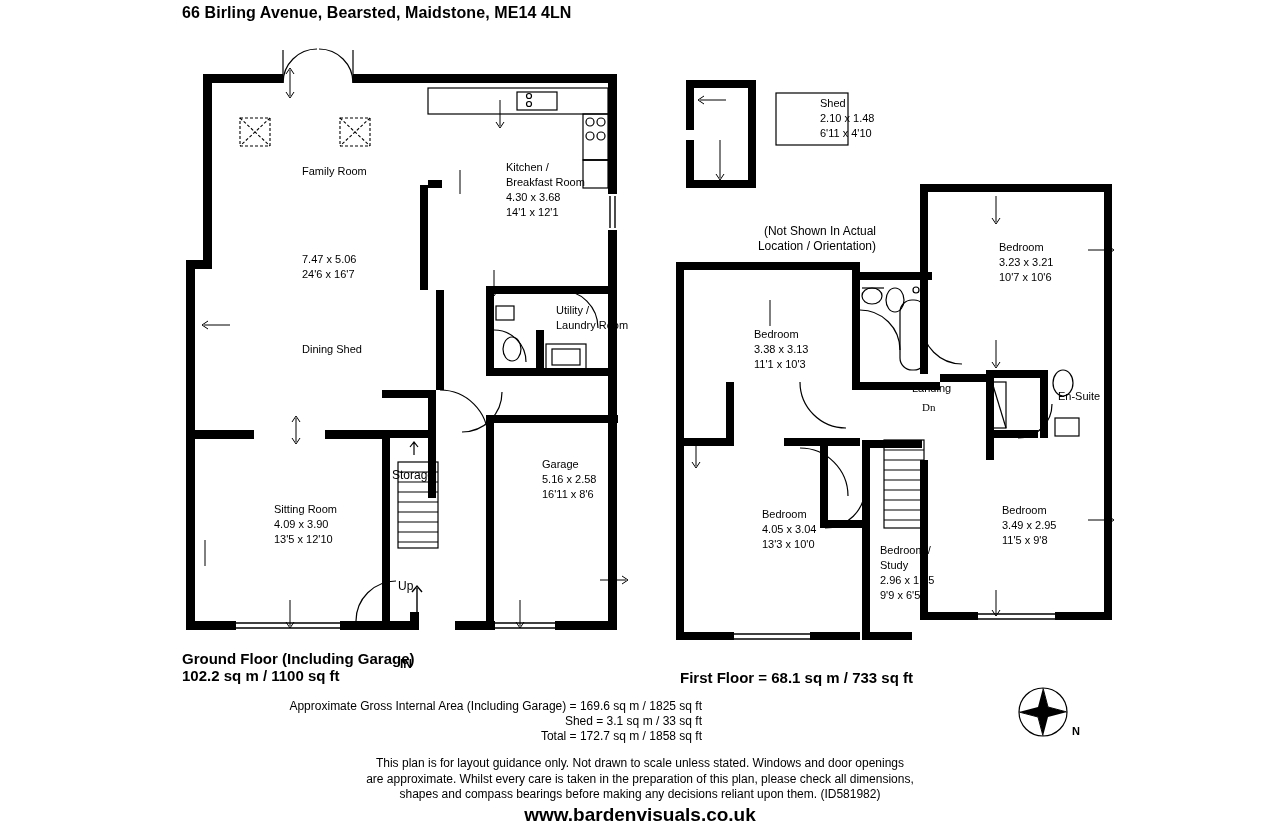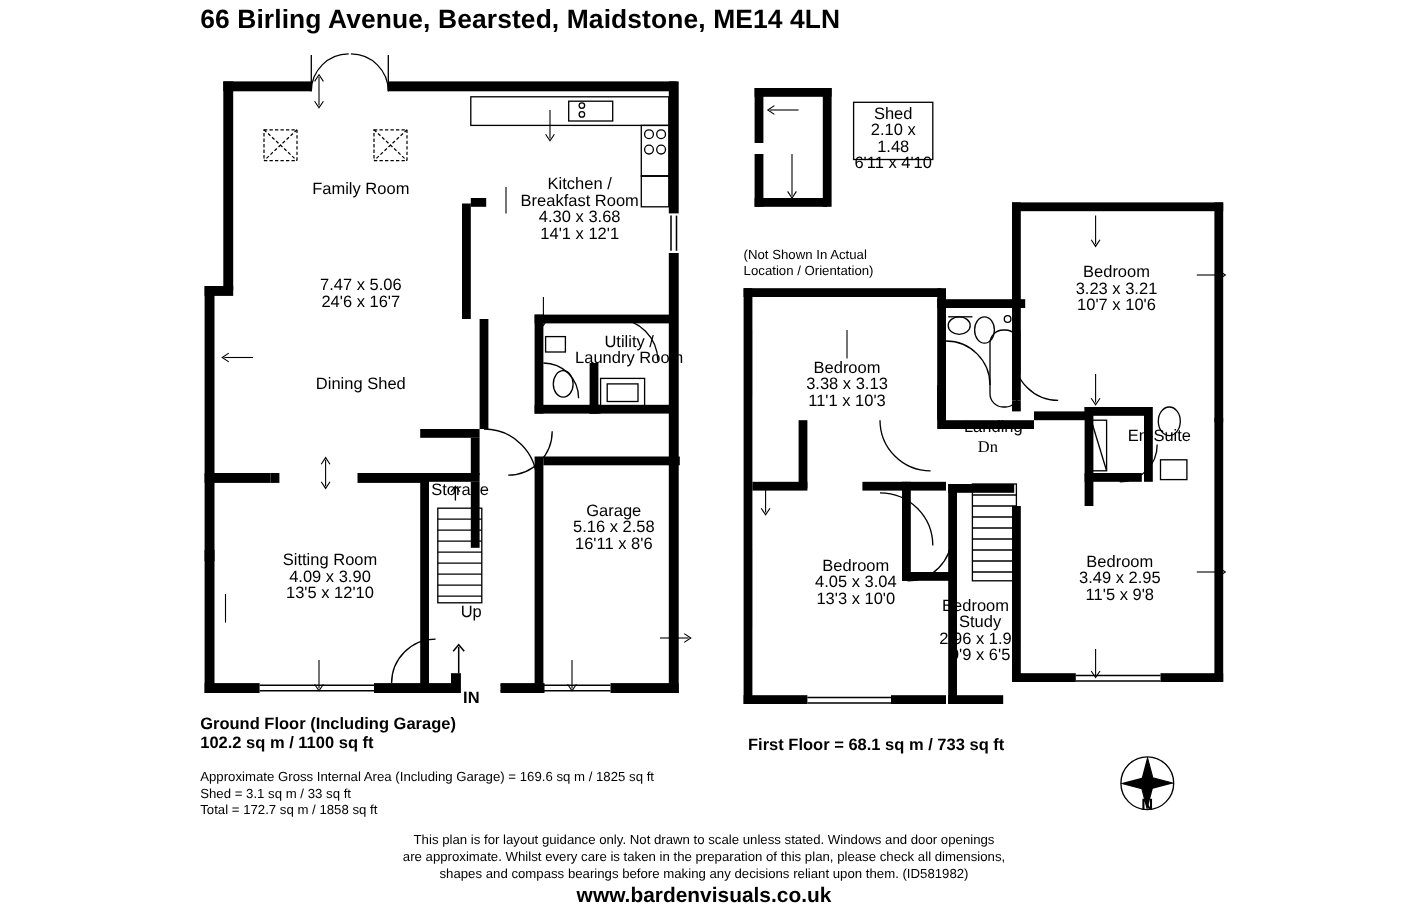--- a/index.html
+++ b/index.html
@@ -1,22 +1,22 @@
 <!DOCTYPE html>
 <html><head>
 <meta charset="utf-8">
 <style>
   html,body{margin:0;padding:0;background:#fff;}
   body{width:1280px;height:834px;position:relative;font-family:"Liberation Sans",sans-serif;color:#000;overflow:hidden;}
   .abs{position:absolute;}
-  .title{left:182px;top:4px;font-size:24px;font-weight:bold;letter-spacing:0.1px;}
-  .lbl{font-size:15px;line-height:15px;text-align:center;white-space:pre-line;}
-  .lbl-s{font-size:15px;line-height:13px;text-align:right;white-space:pre-line;}
+  .title{left:182px;top:4px;font-size:16px;font-weight:bold;letter-spacing:0.1px;}
+  .lbl{font-size:11px;line-height:15px;white-space:pre-line;margin-left:44px;}
+  .lbl-s{font-size:12px;line-height:13px;text-align:left;white-space:pre-line;margin-top:30px;}
   .floorlabel{font-size:15px;font-weight:bold;line-height:17px;white-space:pre-line;}
-  .note{font-size:12px;line-height:15px;white-space:pre-line;}
+  .note{font-size:12px;line-height:15px;white-space:pre-line;text-align:right;}
   .disc{font-size:12px;line-height:15.5px;text-align:center;white-space:pre-line;}
   .site{font-size:19px;font-weight:bold;text-align:center;}
   svg{position:absolute;left:0;top:0;overflow:visible;}
   .w{fill:#000;}
   .thin{stroke:#000;fill:none;}
 </style>
 </head>
 <body>
 
 <div class="abs title">66 Birling Avenue, Bearsted, Maidstone, ME14 4LN</div>

